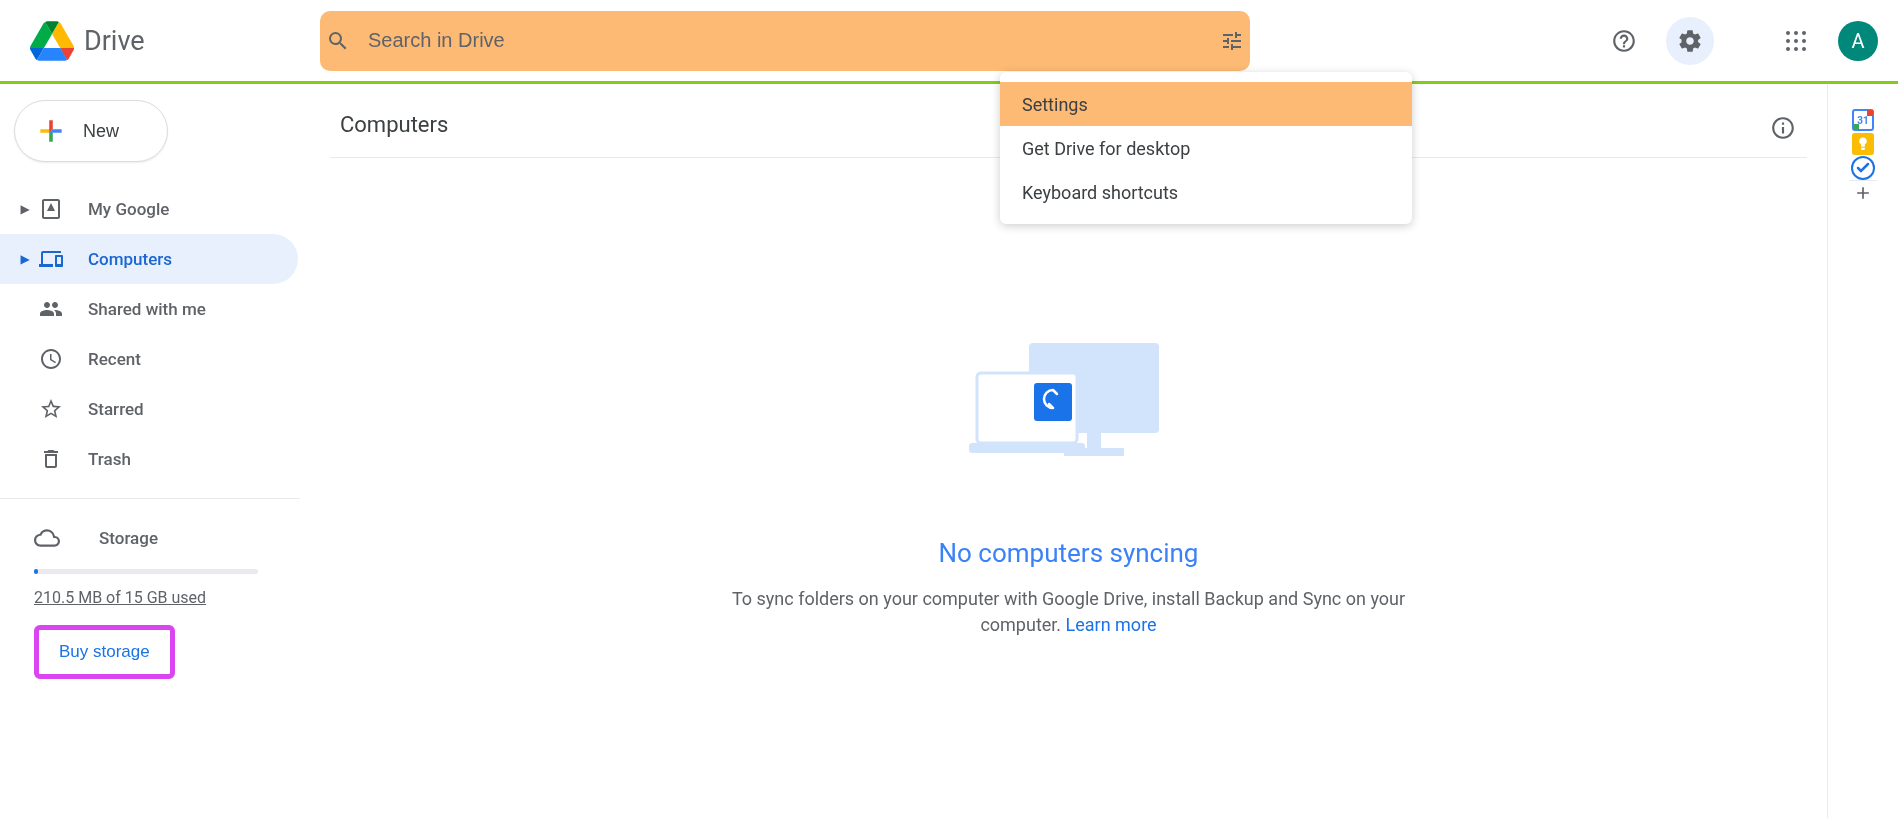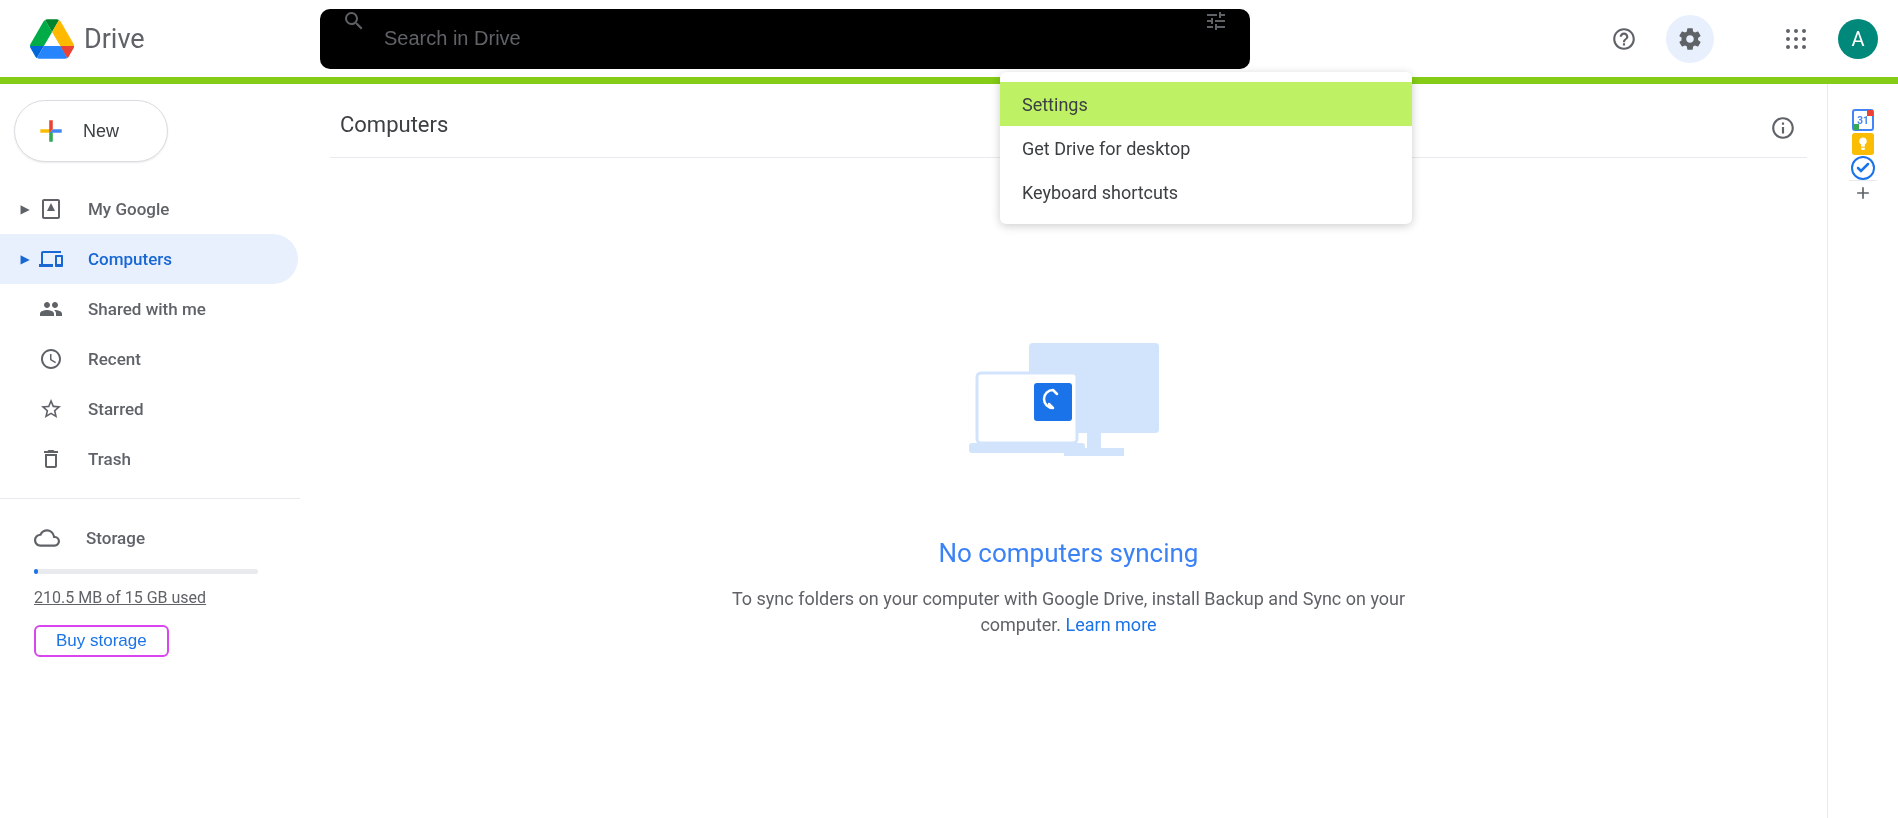--- a/index.html
+++ b/index.html
@@ -9,33 +9,34 @@
   background: #fff;
   width: 1898px;
   height: 818px;
   overflow: hidden;
   position: relative;
 }
 .header {
   height: 84px;
   display: flex;
   align-items: center;
-  border-bottom: 7px solid #84cc16;
+  border-bottom: 3px solid #84cc16;
   padding: 0 20px;
 }
 .logo-wrap { display: flex; align-items: center; width: 300px; gap: 10px; padding-left: 10px;}
 .product-name { font-size: 27px; color: #5f6368; font-weight: 400; }
 .search-bar {
   flex: 0 0 auto;
   width: 930px;
   height: 60px;
-  background: #000000;
+  background: #fdba74;
   border-radius: 10px;
   display: flex;
-  padding: 0 22px;
+  align-items: center;
+  padding: 0 6px;
   margin-left: 0px;
 }
 .search-bar .s-icon { color: #5f6368; margin-right: 18px; display:flex; }
 .search-input {
   flex: 1; border: none; background: transparent; font-size: 20px; color: #5f6368; outline: none;
 }
 .search-input::placeholder { color: #5f6368; }
 .search-filter { color: #5f6368; display:flex; cursor:pointer; }
 .header-right { margin-left: auto; display: flex; align-items: center; gap: 18px; }
 .icon-btn {
@@ -61,42 +62,42 @@
 .nav-item {
   height: 50px; display: flex; align-items: center; padding-left: 18px;
   border-radius: 0 25px 25px 0; margin-right: 12px; cursor: pointer; color: #5f6368;
 }
 .nav-item .caret { width: 14px; display:flex; justify-content:center; color:#5f6368; font-size:12px;}
 .nav-item .nav-icon { width: 30px; margin-left: 4px; margin-right: 22px; display:flex; justify-content:center; }
 .nav-item .label { font-size: 17px; font-weight: 500; }
 .nav-item.active { background: #e8f0fe; color: #1967d2; }
 .nav-item.active .nav-icon svg, .nav-item.active .caret { color:#1967d2; }
 .nav-sep { height: 1px; background: #e8eaed; margin: 14px 0 14px 0; width: 300px;}
-.storage-row { padding-left: 34px; display:flex; align-items:center; gap:26px; color:#5f6368; height:50px;}
+.storage-row { padding-left: 34px; display:flex; align-items:center; gap:39px; color:#5f6368; height:50px;}
 .storage-bar { margin: 6px 52px 0 34px; height: 5px; background:#e8eaed; border-radius: 3px; position:relative;}
 .storage-bar .fill { position:absolute; left:0; top:0; bottom:0; width:2%; background:#1a73e8; border-radius:3px;}
 .storage-text { margin: 14px 0 0 34px; font-size: 16px; color:#5f6368;text-decoration:underline;}
-.buy-btn { margin: 18px 0 0 34px; border:2px solid #d946ef; border-radius:6px; padding: 4px 20px; color:#1a73e8; font-size:17px; background:#fff; cursor:pointer;}
+.buy-btn { margin: 18px 0 0 34px; border:5px solid #d946ef; border-radius:6px; padding: 12px 20px; color:#1a73e8; font-size:17px; background:#fff; cursor:pointer;}
 .main { flex: 1; display:flex; position:relative; }
 .content { flex:1; padding: 24px 20px 0 20px; border-right:1px solid #e8eaed; position:relative;}
 .page-title { font-size: 22px; color:#3c4043; padding: 4px 10px 20px 10px; border-bottom:1px solid #e8eaed;}
 .info-btn { position:absolute; top: 20px; right: 20px; }
 .empty-state { display:flex; flex-direction:column; align-items:center; margin-top: 180px;}
 .empty-title { font-size: 26px; color:#3b82f6; margin-top: 70px; }
 .empty-desc { font-size: 18px; color:#5f6368; margin-top: 18px; text-align:center; max-width: 720px; line-height:1.45;}
 .empty-desc a { color:#1a73e8; text-decoration:none; cursor:pointer;}
 .side-panel { width: 70px; display:flex; flex-direction:column; align-items:center; padding-top: 24px; }
 .side-panel .sp-icon { width: 24px; height:24px; display:flex; align-items:center; justify-content:center; cursor:pointer;}
 .side-panel .sep { width: 28px; height:1px; background:#e8eaed;}
 .menu-popup {
   position:absolute; top: 72px; left: 1000px; width: 412px; background:#fff; border-radius: 6px;
   box-shadow: 0 2px 10px rgba(0,0,0,0.2); padding: 10px 0; z-index: 50;
 }
 .menu-item { height: 44px; display:flex; align-items:center; padding: 0 22px; font-size:18px; color:#3c4043; cursor:pointer;}
-.menu-item.hover { background:#bef264;}
+.menu-item.hover { background:#fdba74;}
 svg { display:block; }
 </style>
 </head>
 <body>
 
 <div class="header">
   <div class="logo-wrap">
     <span>
       <svg width="44" height="40" viewBox="0 0 87 78">
           <path fill="#0066DA" d="M6.6 66.85l3.85 6.65c.8 1.4 1.95 2.5 3.3 3.3L27.5 53H0c0 1.55.4 3.1 1.2 4.5z"></path>

